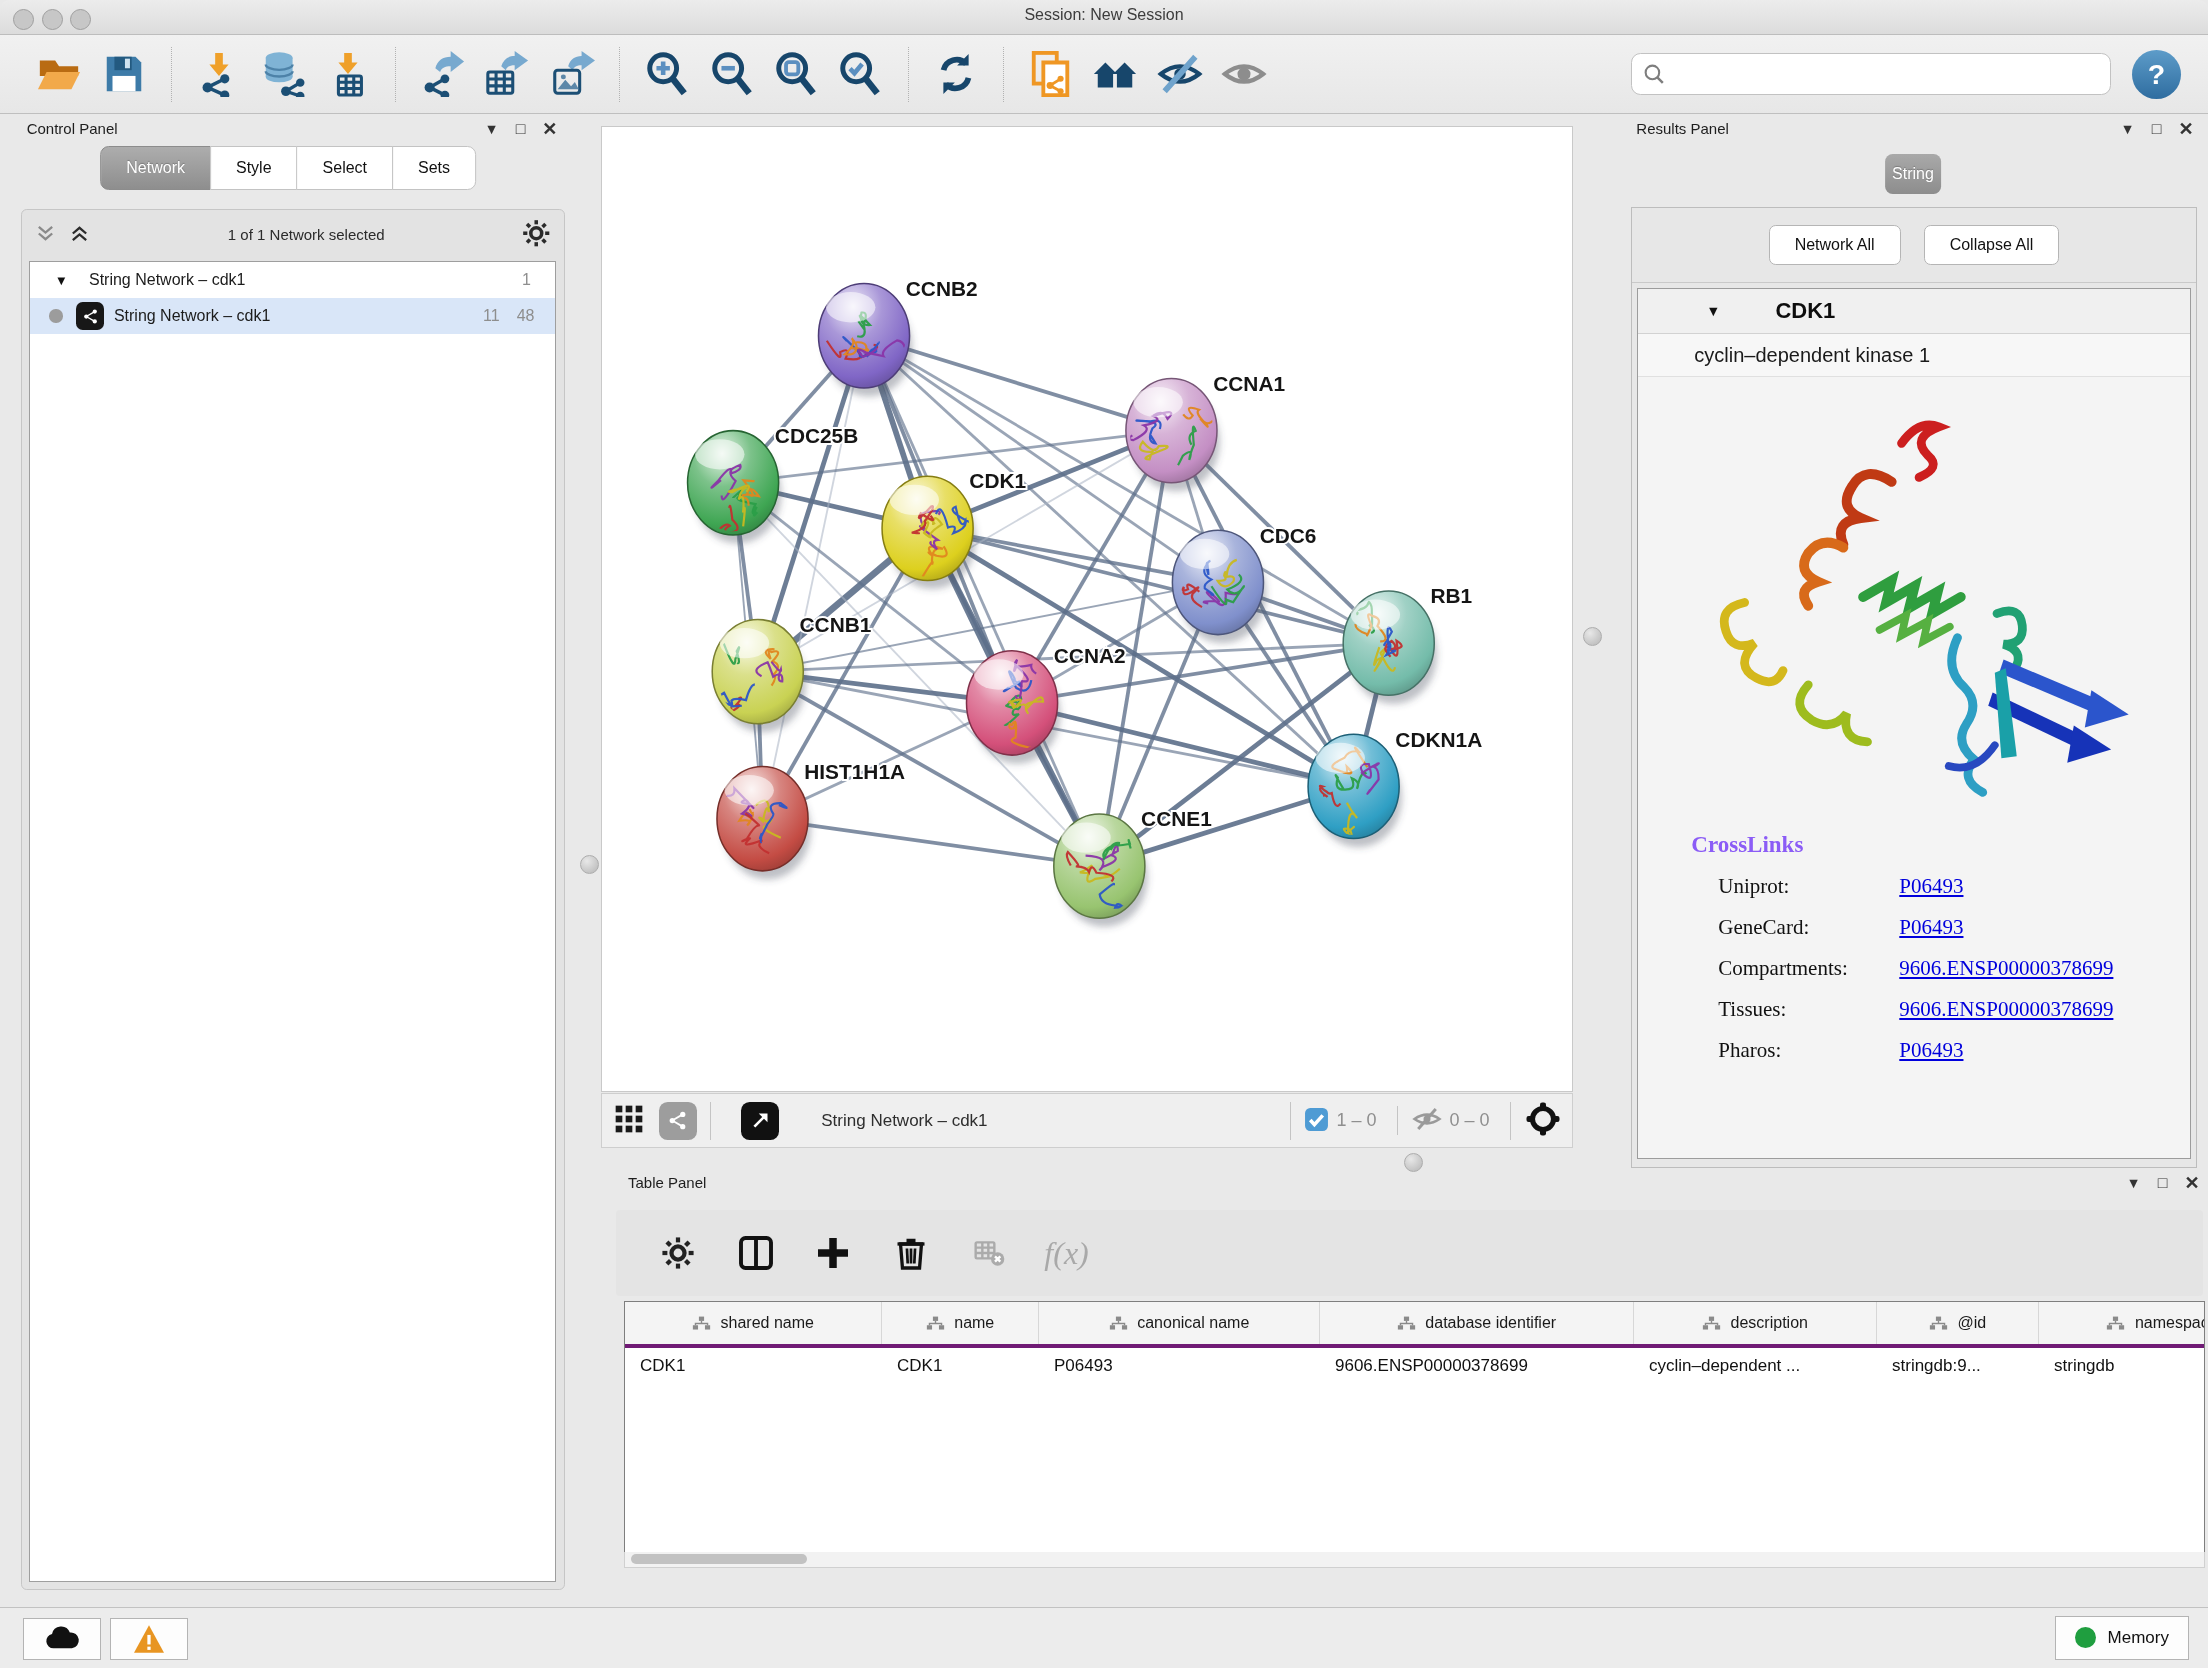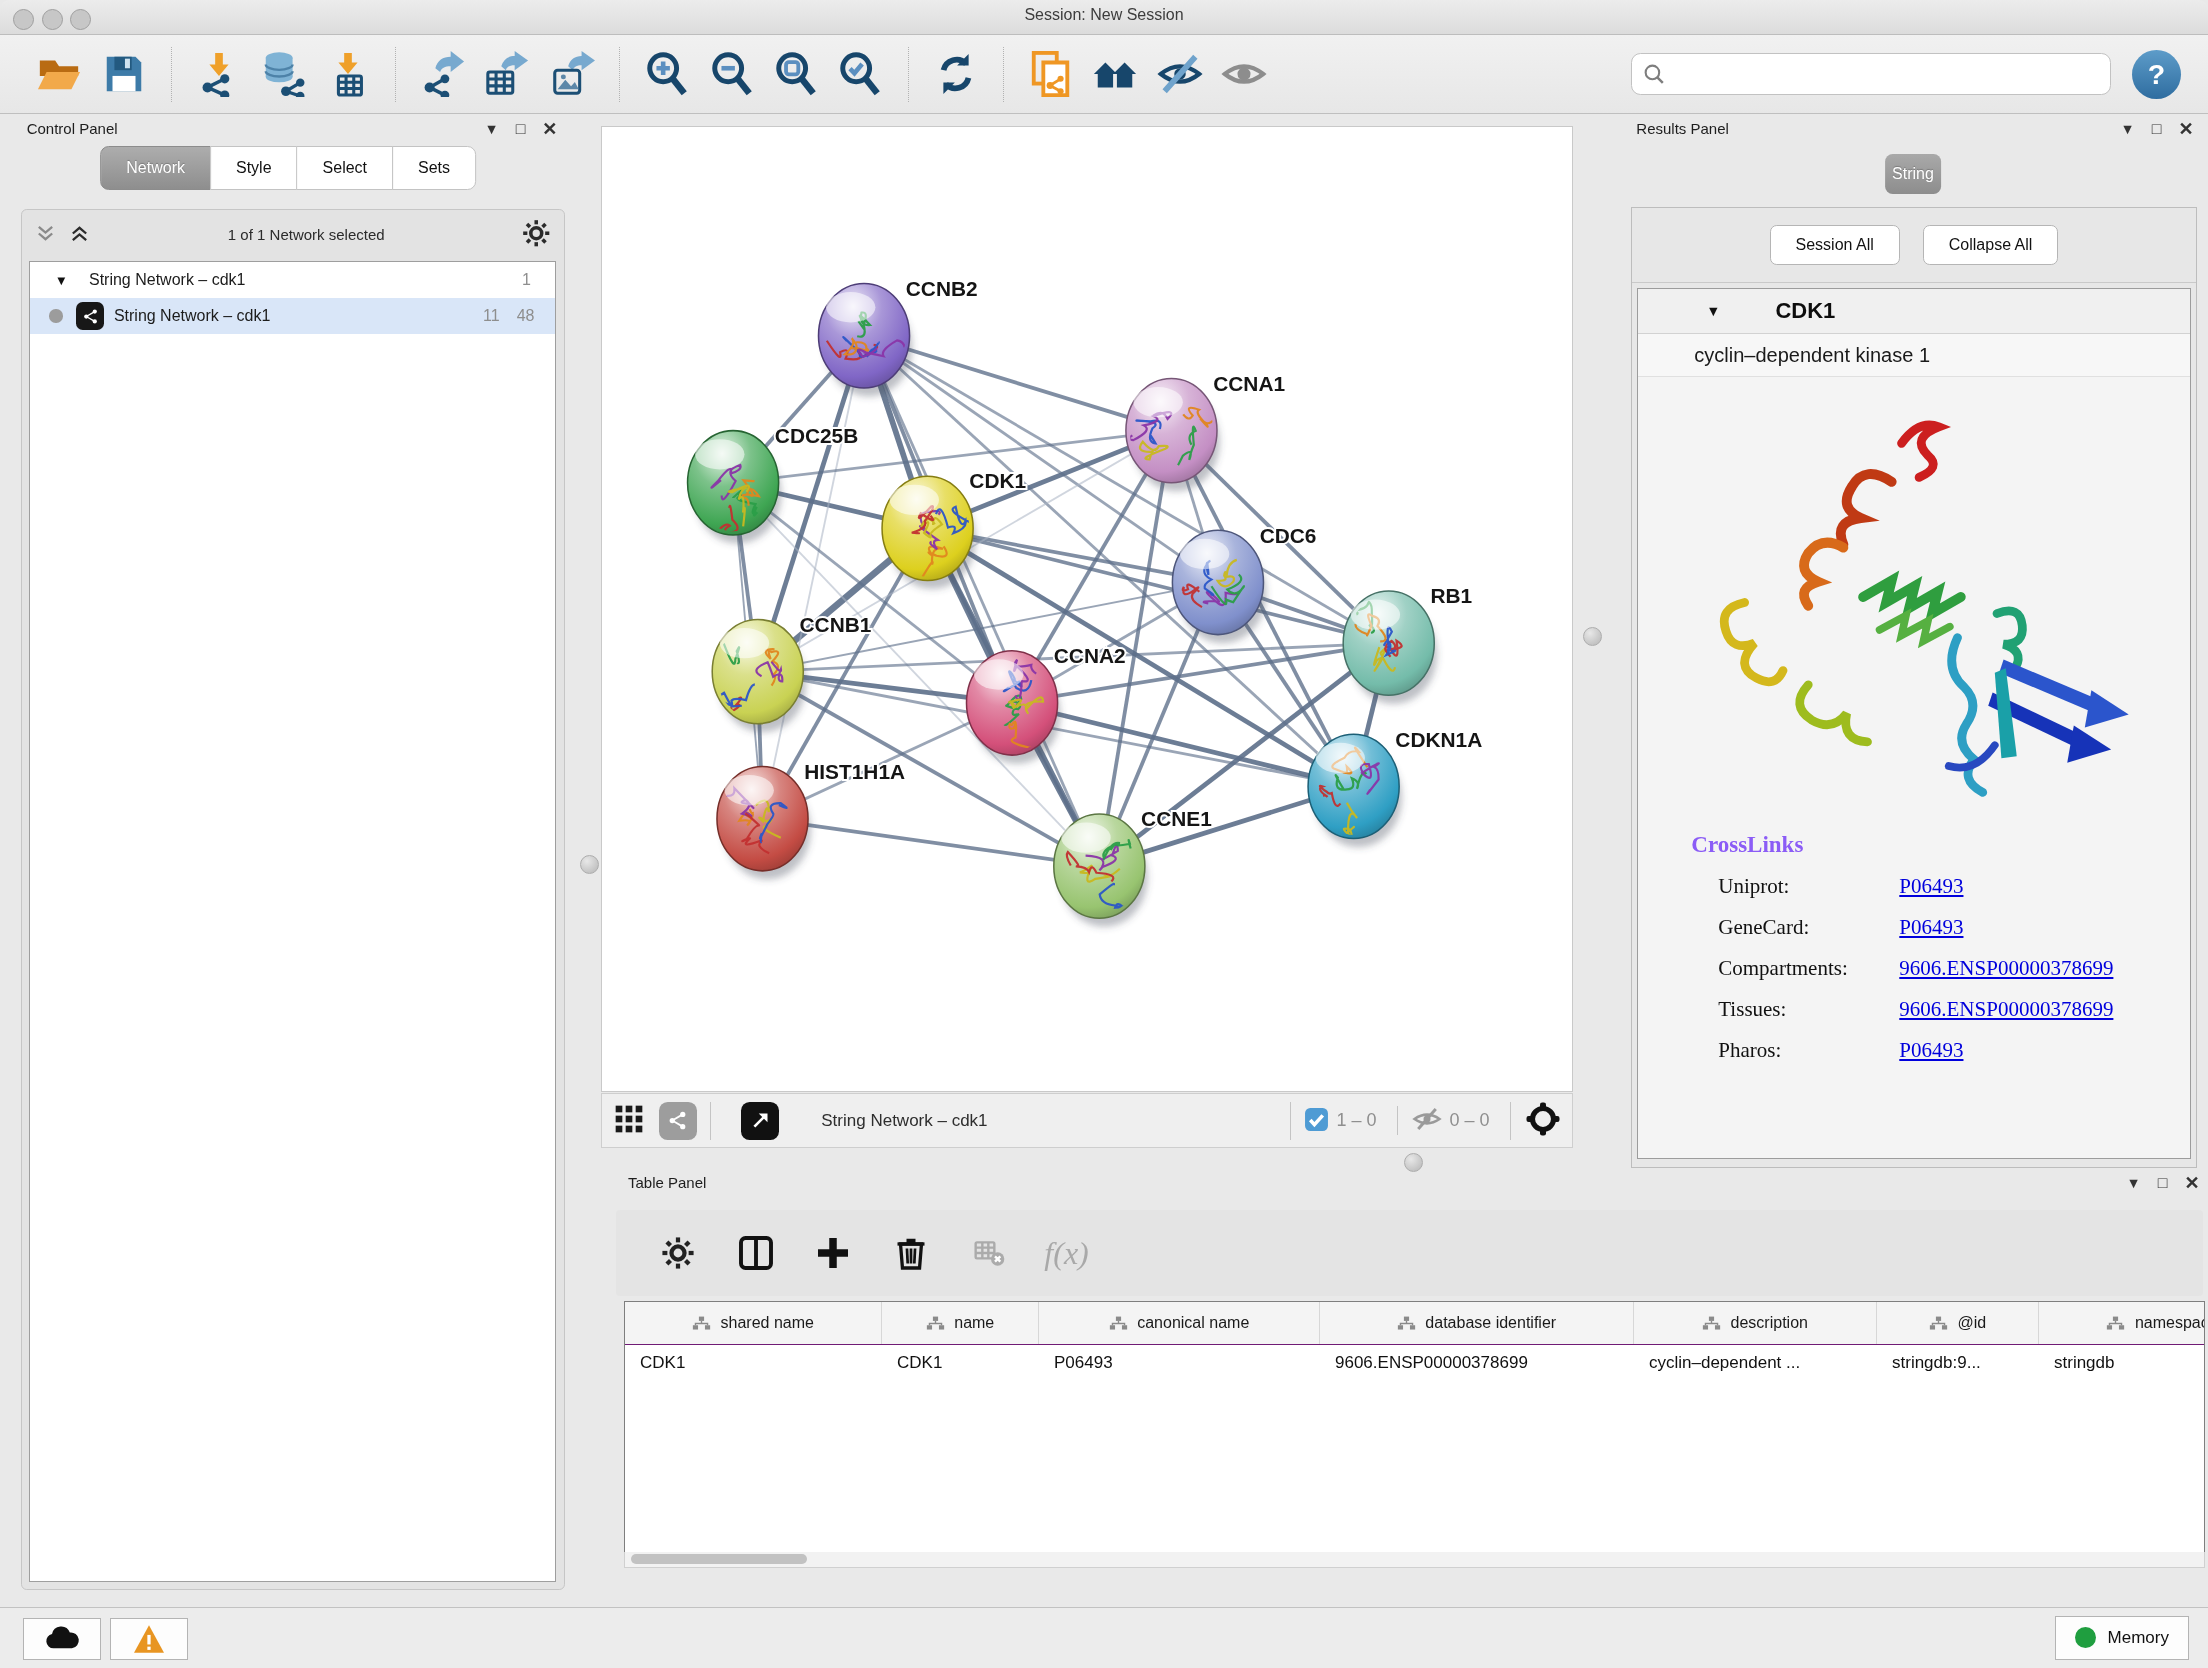--- a/index.html
+++ b/index.html
@@ -67,21 +67,21 @@
   .xl-title{font-size:23px;font-weight:bold;color:#8b5cf6;margin-left:53px;}
   .xl-row{display:flex;margin:16px 0 0 80px;font-size:21px;color:#111;}
   .xl-row .lab{width:181px;}
   .xl-row a{color:#0000dd;text-decoration:underline;}
   
   .tpanel{position:absolute;left:605px;top:1168px;width:1604px;height:438px;}
   .tp-toolbar{position:absolute;left:11.4px;right:5.7px;top:42px;height:86px;background:#e4e4e4;border-radius:3.8px;display:flex;align-items:center;padding:0 23px;}
   .tp-toolbar .tbi{margin:0 13.3px;}
   .fx{font-family:"Liberation Serif",serif;font-style:italic;font-size:32px;color:#a9a9a9;margin-left:17px;}
   .dtable{position:absolute;left:19px;right:3.8px;top:133px;height:251px;background:#fff;border:1px solid #7e7e7e;overflow:hidden;}
-  .thead{display:flex;height:42px;background:#f4f4f4;border-bottom:1px solid #701a75;}
+  .thead{display:flex;height:42px;background:#f4f4f4;border-bottom:4px solid #701a75;}
   .th{display:flex;align-items:center;justify-content:center;gap:9.5px;font-size:16px;color:#1a1a1a;border-right:1px solid #d7d7d7;box-sizing:border-box;flex:none;}
   .trow{display:flex;height:38px;}
   .td{font-size:17px;color:#111;padding:7.6px 0 0 15px;box-sizing:border-box;flex:none;white-space:nowrap;overflow:hidden;}
   .hscroll{position:absolute;left:19px;right:3.8px;top:384px;height:15px;background:#f2f2f2;border:1px solid #d0d0d0;border-top:none;}
   .hthumb{position:absolute;left:5.7px;top:1.9px;width:176px;height:10.5px;background:#c2c2c2;border-radius:5.7px;}
   .tp-tabs{position:absolute;left:50%;transform:translateX(-50%);top:388px;}
   
   .footer{position:absolute;left:0;top:1607px;width:100%;height:61px;background:#ececec;border-top:1px solid #c2c2c2;}
   .fbtn{position:absolute;top:9.5px;width:76px;height:40px;background:#fdfdfd;border:1px solid #b4b4b4;display:flex;align-items:center;justify-content:center;}
   .mem{position:absolute;top:7.6px;right:19px;height:42px;background:#fdfdfd;border:1px solid #b4b4b4;display:flex;align-items:center;gap:11.4px;padding:0 19px;font-size:17px;color:#111;}
@@ -717,21 +717,21 @@
 <div class="res">
   <div class="panel-head" style="left:13.3px;top:3.8px">Results Panel</div>
   <div class="win-ctl" style="right:9.5px;top:1.9px">
     <span class="wc">▼</span>
     <span class="wc box">□</span>
     <span class="wc x">✕</span>
   </div>
   <span class="res-tab">String</span>
   <div class="res-body">
     <div class="res-btnrow">
-      <span class="btn">Session All</span>
+      <span class="btn">Network All</span>
       <span class="btn">Collapse All</span>
     </div>
     <div class="gene-box">
       <div class="gene-head">
         <span class="tri">▼</span>
         <span class="gname">CDK1</span>
       </div>
       <div class="gene-desc">cyclin–dependent kinase 1</div>
       <div class="gene-content">
         <svg class="protein" viewBox="0 0 430 390">

